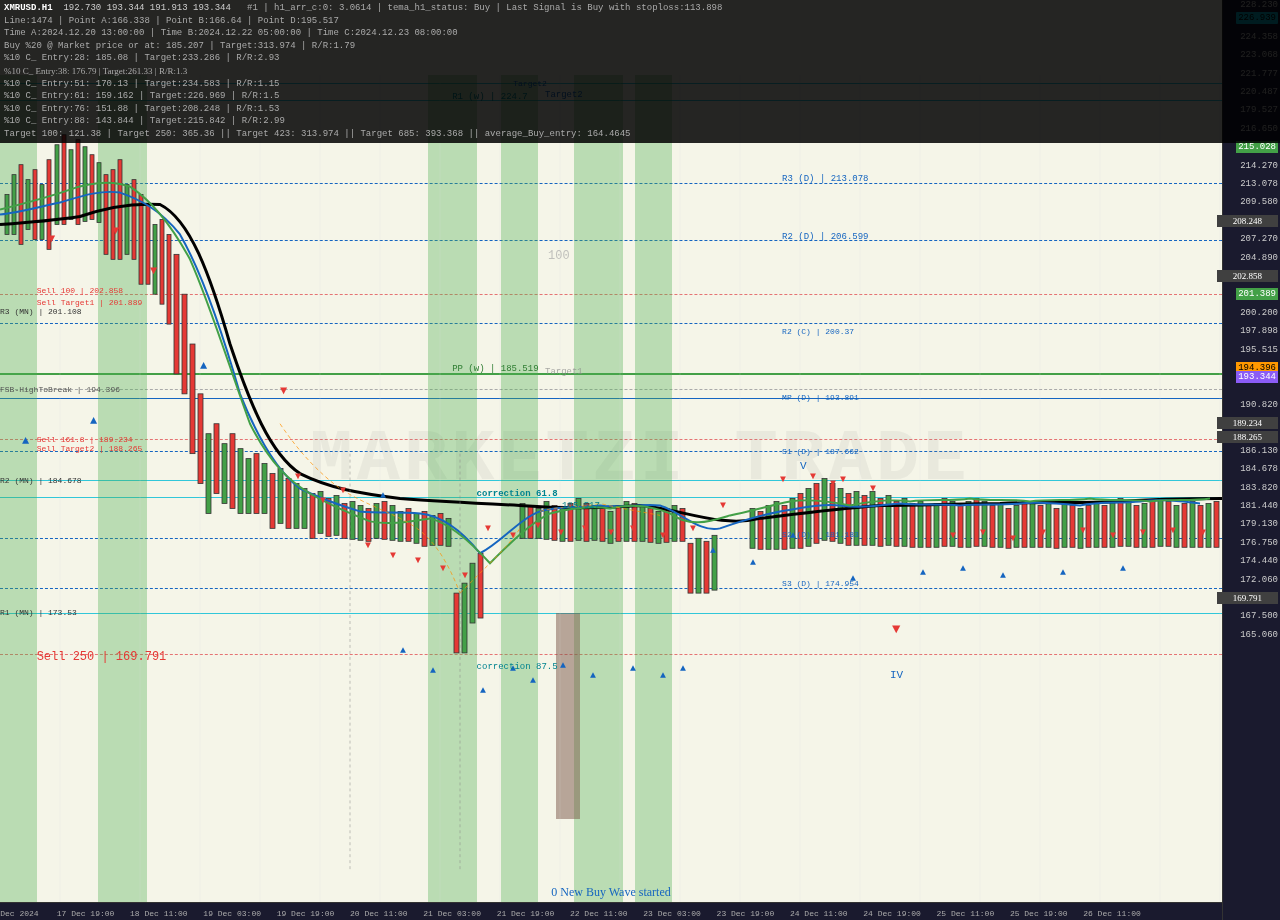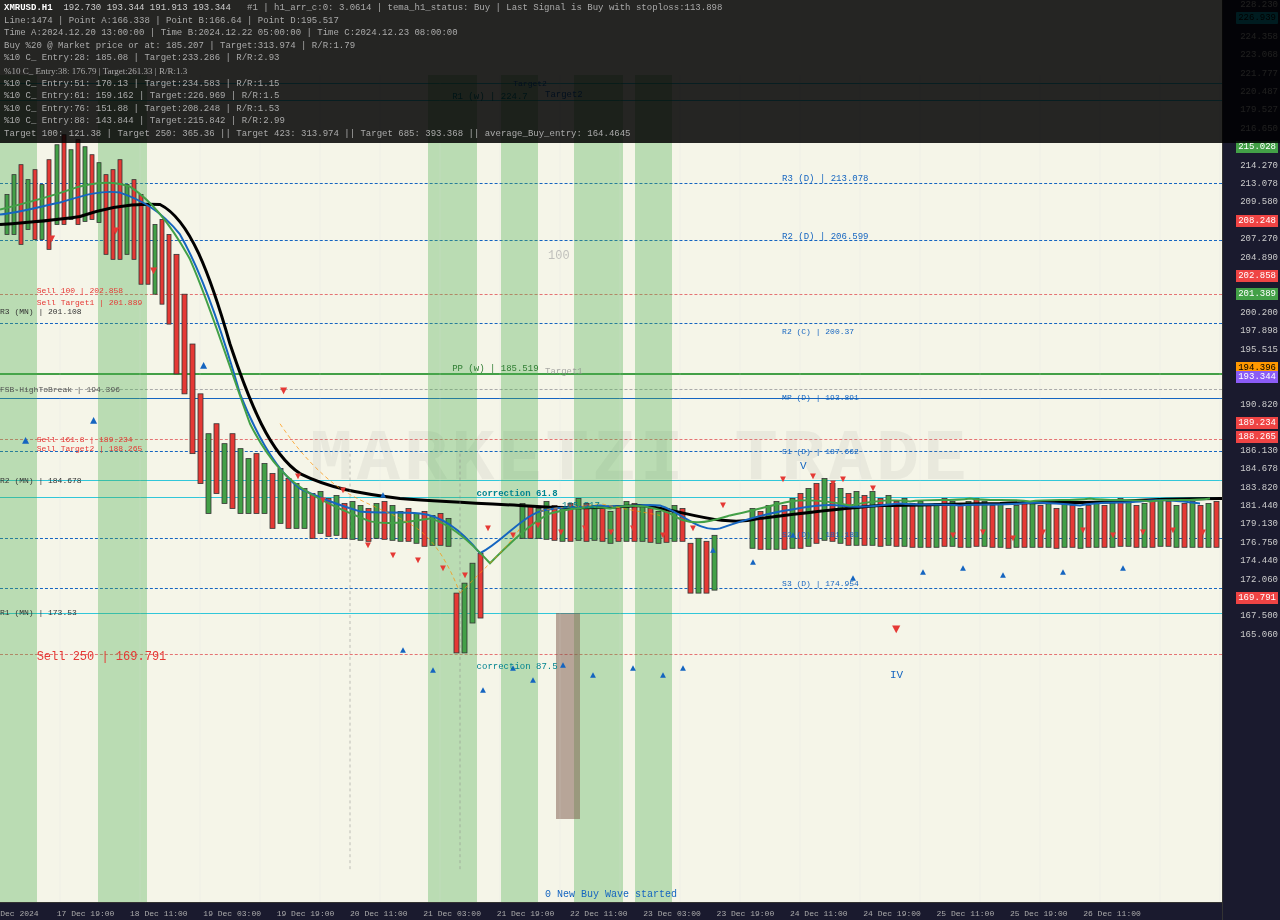--- a/index.html
+++ b/index.html
@@ -56,23 +56,24 @@
       transform: translateY(-50%);
       white-space: nowrap;
     }
     .price-label.highlighted {
       background: #00bcd4;
       color: #000;
       padding: 1px 2px;
       border-radius: 1px;
     }
     .price-label.red-highlight {
-      background: #ef4444;
+      background: #404040;
       color: #fff;
-      padding: 1px 2px;
+      padding: 1px 16px;
+      font-family: Liberation Serif, serif;
     }
     .price-label.green-highlight {
       background: #43a047;
       color: #fff;
       padding: 1px 2px;
     }
     .price-label.orange-highlight {
       background: #ff9800;
       color: #000;
       padding: 1px 2px;
@@ -164,23 +165,24 @@
       z-index: 20;
       white-space: nowrap;
     }
 
     
     #new-buy-wave {
       position: absolute;
       bottom: 2px;
       left: 50%;
       transform: translateX(-50%);
-      font-size: 10px;
+      font-size: 12px;
       color: #1565c0;
       z-index: 20;
+      font-family: Liberation Serif, serif;
     }
   </style>
 </head>
 <body>
 
 <div id="chart-container">
 
   <div id="chart-bg"></div>
 
   <div id="watermark">MARKETZI TRADE</div>

